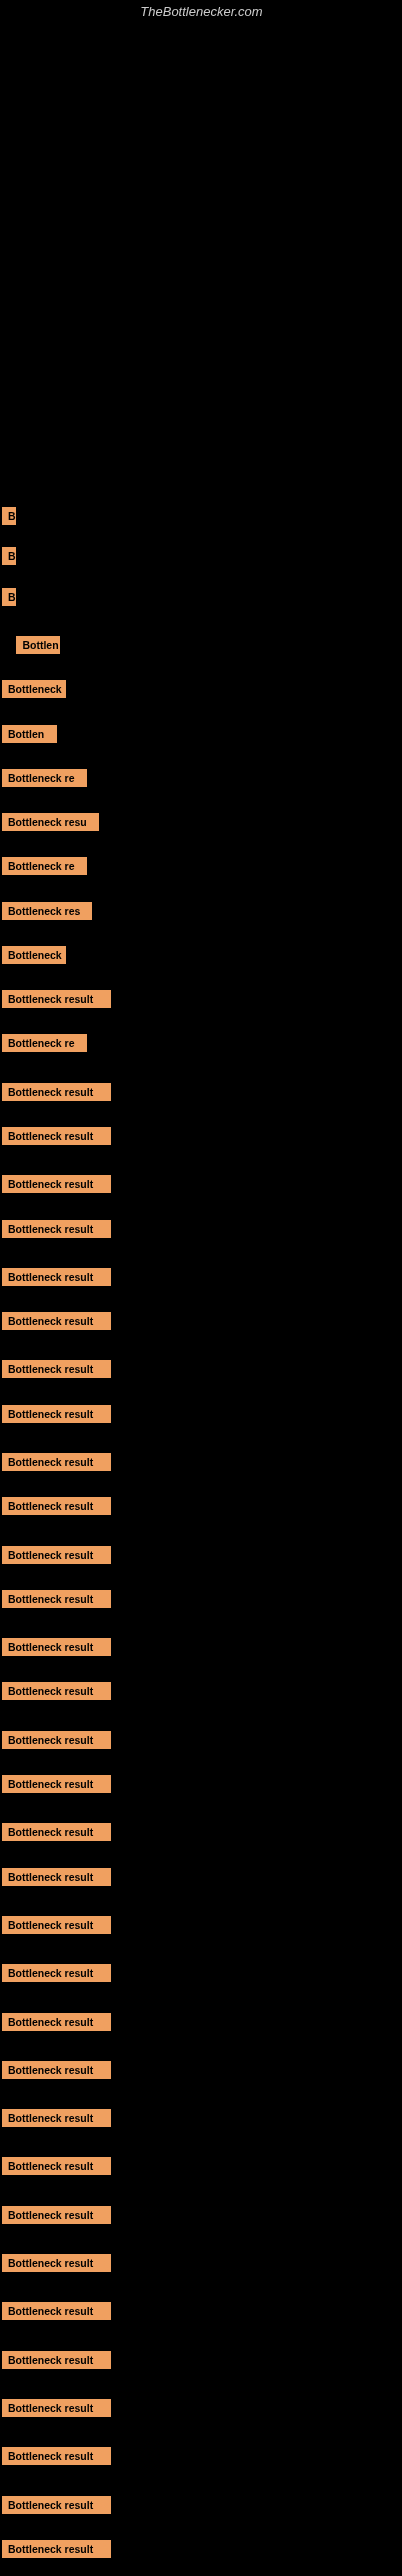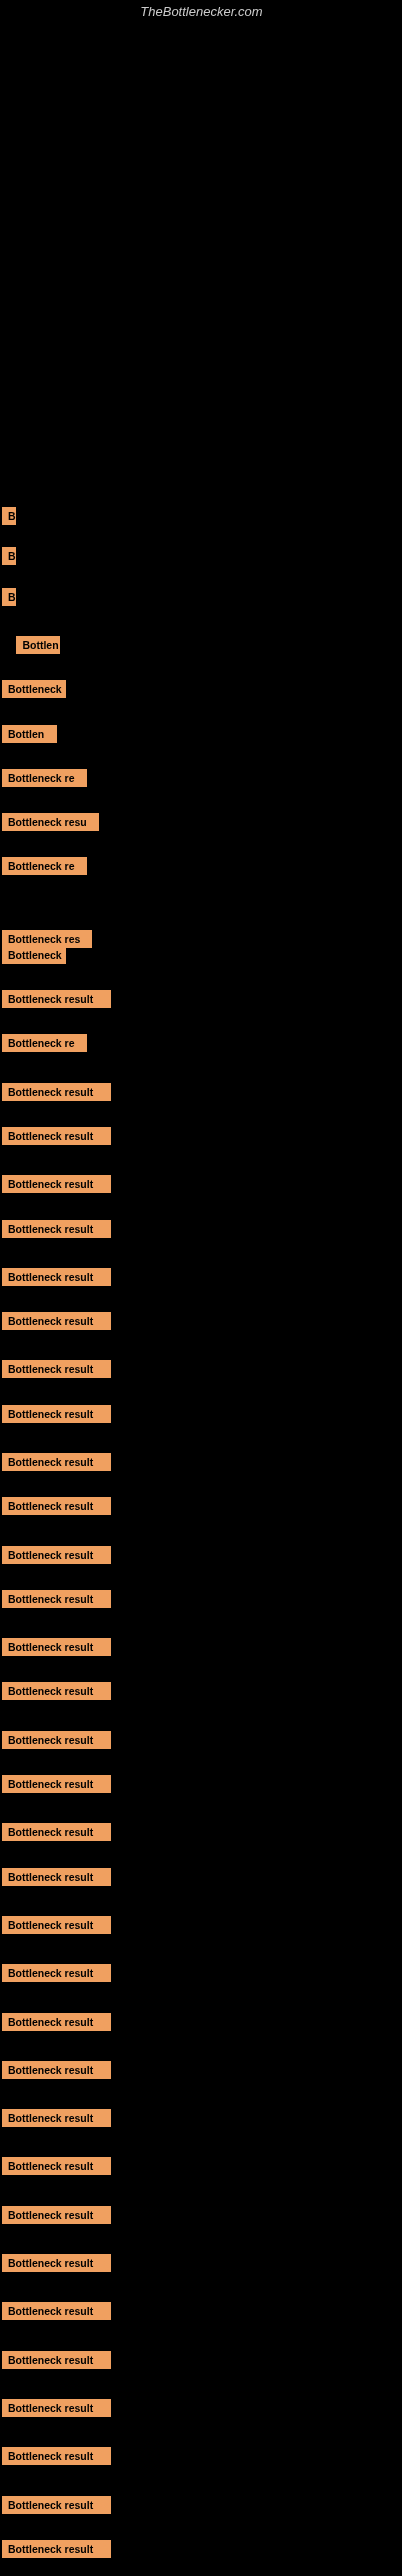--- a/index.html
+++ b/index.html
@@ -39,21 +39,21 @@
 <div id="items-wrapper">
 <div style="position: absolute; left: 1.6px; top: 507px;"><span class="result-label" style="max-width: 31px; width: 14.5px;">B</span></div>
     <div style="position: absolute; left: 1.6px; top: 547px;"><span class="result-label" style="max-width: 31px; width: 14.5px;">B</span></div>
     <div style="position: absolute; left: 1.6px; top: 588px;"><span class="result-label" style="max-width: 31px; width: 14.5px;">B</span></div>
     <div style="position: absolute; left: 16px; top: 636px;"><span class="result-label" style="max-width: 60px; width: 44px;">Bottlen</span></div>
     <div style="position: absolute; left: 1.6px; top: 680px;"><span class="result-label" style="max-width: 81px; width: 64px;">Bottleneck</span></div>
     <div style="position: absolute; left: 1.6px; top: 725px;"><span class="result-label" style="max-width: 71px; width: 55px;">Bottlen</span></div>
     <div style="position: absolute; left: 1.6px; top: 769px;"><span class="result-label" style="max-width: 101px; width: 85px;">Bottleneck re</span></div>
     <div style="position: absolute; left: 1.6px; top: 813px;"><span class="result-label" style="max-width: 113px; width: 97px;">Bottleneck resu</span></div>
     <div style="position: absolute; left: 1.6px; top: 857px;"><span class="result-label" style="max-width: 101px; width: 85px;">Bottleneck re</span></div>
-    <div style="position: absolute; left: 1.6px; top: 902px; margin-top: 28px;"><span class="result-label" style="max-width: 106px; width: 90px;">Bottleneck res</span></div>
+    <div style="position: absolute; left: 1.6px; top: 902px;"><span class="result-label" style="max-width: 106px; width: 90px;">Bottleneck res</span></div>
     <div style="position: absolute; left: 1.6px; top: 946px;"><span class="result-label" style="max-width: 81px; width: 64px;">Bottleneck</span></div>
     <div style="position: absolute; left: 1.6px; top: 990px;"><span class="result-label" style="max-width: 125px; width: 109px;">Bottleneck result</span></div>
     <div style="position: absolute; left: 1.6px; top: 1034px;"><span class="result-label" style="max-width: 101px; width: 85px;">Bottleneck re</span></div>
     <div style="position: absolute; left: 1.6px; top: 1083px;"><span class="result-label" style="max-width: 125px; width: 109px;">Bottleneck result</span></div>
     <div style="position: absolute; left: 1.6px; top: 1127px;"><span class="result-label" style="max-width: 125px; width: 109px;">Bottleneck result</span></div>
     <div style="position: absolute; left: 1.6px; top: 1175px;"><span class="result-label" style="max-width: 125px; width: 109px;">Bottleneck result</span></div>
     <div style="position: absolute; left: 1.6px; top: 1220px;"><span class="result-label" style="max-width: 125px; width: 109px;">Bottleneck result</span></div>
     <div style="position: absolute; left: 1.6px; top: 1268px;"><span class="result-label" style="max-width: 125px; width: 109px;">Bottleneck result</span></div>
     <div style="position: absolute; left: 1.6px; top: 1312px;"><span class="result-label" style="max-width: 125px; width: 109px;">Bottleneck result</span></div>
     <div style="position: absolute; left: 1.6px; top: 1360px;"><span class="result-label" style="max-width: 125px; width: 109px;">Bottleneck result</span></div>

